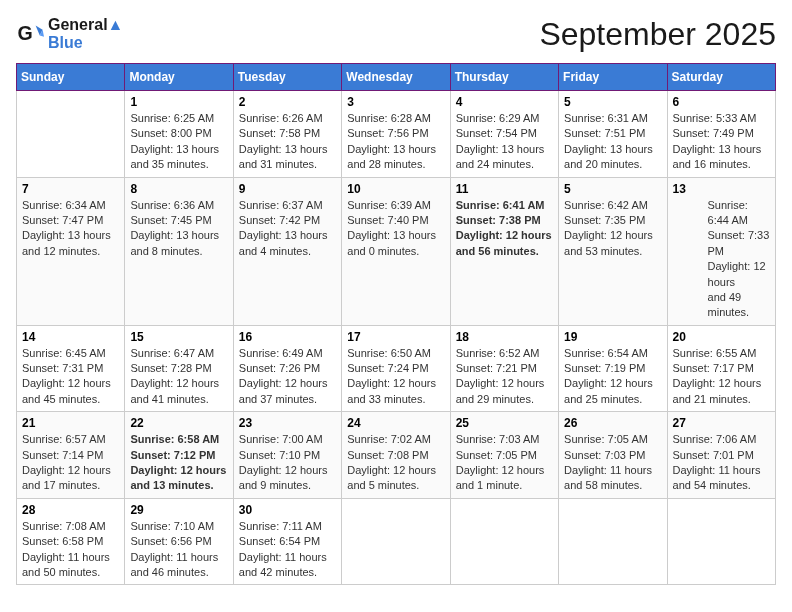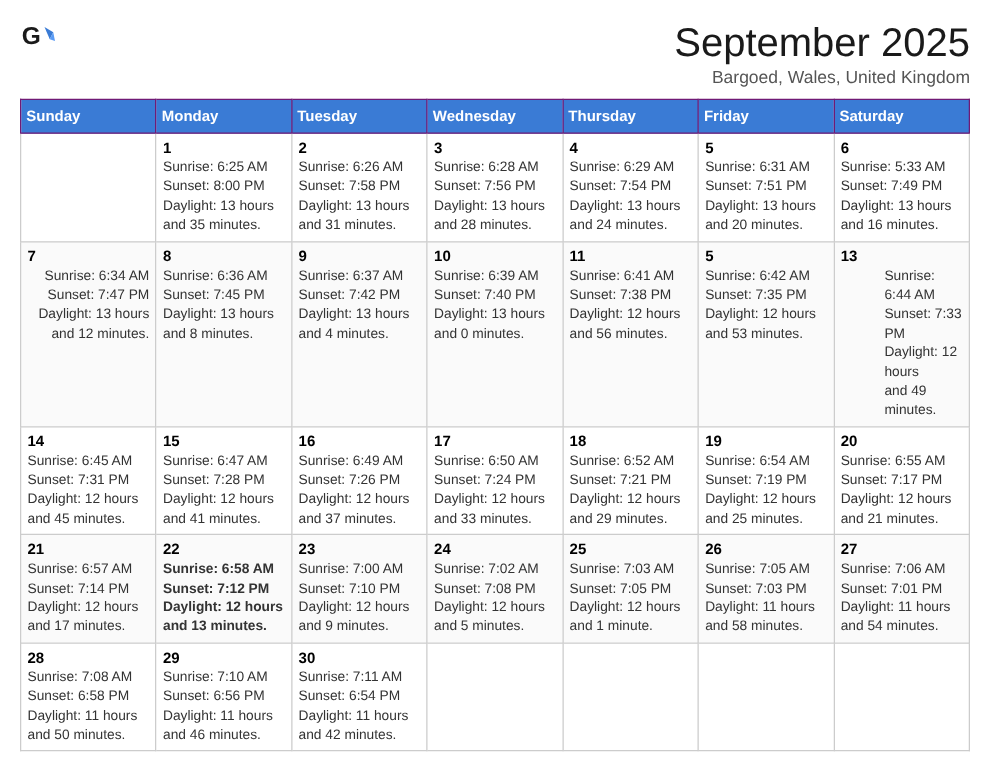--- a/index.html
+++ b/index.html
@@ -76,24 +76,27 @@
 </head>
 <body>
 
 <div class="header">
   <div class="logo">
     <svg class="logo-icon" viewBox="0 0 40 40">
       <text x="2" y="28" font-size="28" font-weight="bold" fill="#1a1a1a">G</text>
       <polygon points="28,8 38,14 34,22" fill="#3a7bd5"></polygon>
       <polygon points="34,22 38,14 40,24" fill="#5a9bf5"></polygon>
     </svg>
+    <div>
+      <div style="font-size:16px;font-weight:bold;color:#1a1a1a;">General<span style="color:#3a7bd5;">▲</span></div>
+      <div style="font-size:16px;font-weight:bold;color:#3a7bd5;">Blue</div>
+    </div>
   </div>
   <div class="title-block">
     <div class="month-title">September 2025</div>
-    <div class="location">Bargoed, Wales, United Kingdom</div>
   </div>
 </div>
 
 <table class="calendar">
   <thead>
     <tr>
     <th>Sunday</th>
         <th>Monday</th>
         <th>Tuesday</th>
         <th>Wednesday</th>
@@ -144,21 +147,21 @@
           <div class="cell-date">6</div>
           <div class="cell-info" style="white-space: pre-line;">Sunrise: 5:33 AM
 Sunset: 7:49 PM
 Daylight: 13 hours
 and 16 minutes.</div>
         </td>
       </tr>
       <tr>
         <td>
           <div class="cell-date">7</div>
-          <div class="cell-info" style="white-space: pre-line; text-align: right;">Sunrise: 6:34 AM
+          <div class="cell-info" style="white-space: pre-line;">Sunrise: 6:34 AM
 Sunset: 7:47 PM
 Daylight: 13 hours
 and 12 minutes.</div>
         </td>
         <td>
           <div class="cell-date">8</div>
           <div class="cell-info" style="white-space: pre-line;">Sunrise: 6:36 AM
 Sunset: 7:45 PM
 Daylight: 13 hours
 and 8 minutes.</div>
@@ -172,21 +175,21 @@
         </td>
         <td>
           <div class="cell-date">10</div>
           <div class="cell-info" style="white-space: pre-line;">Sunrise: 6:39 AM
 Sunset: 7:40 PM
 Daylight: 13 hours
 and 0 minutes.</div>
         </td>
         <td>
           <div class="cell-date">11</div>
-          <div class="cell-info" style="white-space: pre-line;">Sunrise: 6:41 AM
+          <div class="cell-info" style="white-space: pre-line; font-weight: bold;">Sunrise: 6:41 AM
 Sunset: 7:38 PM
 Daylight: 12 hours
 and 56 minutes.</div>
         </td>
         <td>
           <div class="cell-date">5</div>
           <div class="cell-info" style="white-space: pre-line;">Sunrise: 6:42 AM
 Sunset: 7:35 PM
 Daylight: 12 hours
 and 53 minutes.</div>

